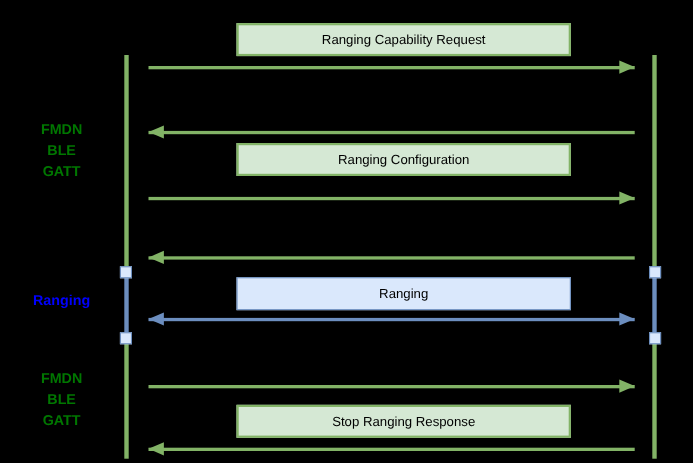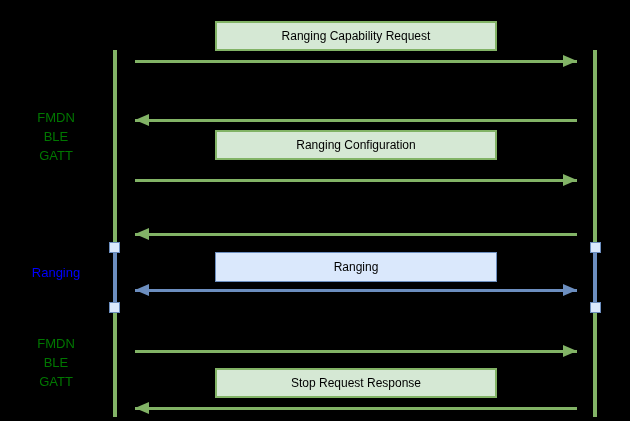--- a/index.html
+++ b/index.html
@@ -3,36 +3,36 @@
 <meta charset="utf-8">
 <style>
   html,body{margin:0;padding:0;background:#000;}
   .canvas{
     position:relative;width:630px;height:421px;background:#000000;
     font-family:"Liberation Sans",sans-serif;overflow:hidden;
   }
   
   .side-label{
     position:absolute;left:10px;width:92px;text-align:center;
-    font-weight:normal;font-size:13px;line-height:19px;white-space:pre-line;
+    font-weight:bold;font-size:13px;line-height:19px;white-space:pre-line;
   }
   .side-label.green{color:#007700;}
   .side-label.blue{color:#0000ff;}
   
   .lifeline{position:absolute;width:4px;}
   .lifeline.green{background:#82b366;}
   .lifeline.blue{background:#6c8ebf;}
   
   .marker{
     position:absolute;width:11px;height:11px;box-sizing:border-box;
     background:#dae8fc;border:1.5px solid #6c8ebf;
   }
   
   .msg-box{
-    position:absolute;left:215px;width:282px;height:30px;box-sizing:border-box;
+    position:absolute;left:215px;width:304px;height:30px;box-sizing:border-box;
     display:flex;align-items:center;justify-content:center;
     font-size:12px;color:#000000;
   }
   .msg-box.green{background:#d5e8d4;border:2px solid #82b366;}
   .msg-box.blue{background:#dae8fc;border:1.5px solid #6c8ebf;}
   
   .arrow{position:absolute;left:135px;width:442px;height:13px;}
   .arrow .line{position:absolute;left:0;right:0;top:5px;height:3px;}
   .arrow.green .line{background:#82b366;}
   .arrow.blue .line{background:#6c8ebf;}
@@ -67,21 +67,21 @@
   <div class="lifeline green" style="left:593px;top:308px;height:109px"></div>
 
   <div class="marker" style="left:109px;top:242px"></div>
   <div class="marker" style="left:109px;top:302px"></div>
   <div class="marker" style="left:590px;top:242px"></div>
   <div class="marker" style="left:590px;top:302px"></div>
 
   <div class="msg-box green" style="top:21px">Ranging Capability Request</div>
   <div class="msg-box green" style="top:130px">Ranging Configuration</div>
   <div class="msg-box blue" style="top:252px">Ranging</div>
-  <div class="msg-box green" style="top:368px">Stop Request Response</div>
+  <div class="msg-box green" style="top:368px">Stop Ranging Response</div>
 
   <div class="arrow green" style="top:55px">
     <div class="line"></div>
     <div class="head right"></div>
   </div>
   <div class="arrow green" style="top:114px">
     <div class="line"></div>
     <div class="head left"></div>
   </div>
   <div class="arrow green" style="top:174px">

